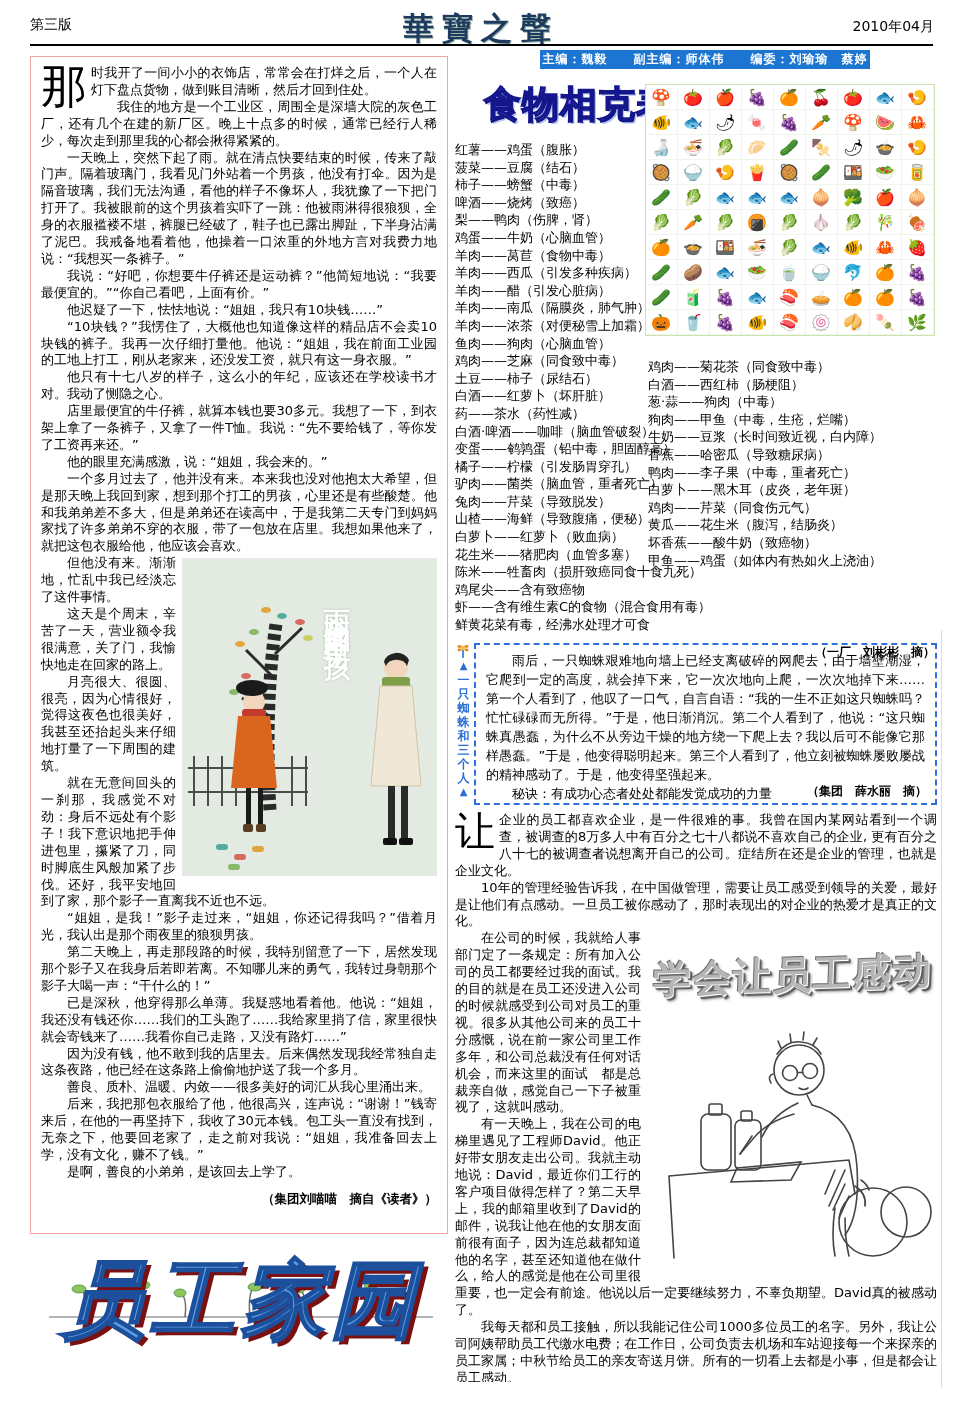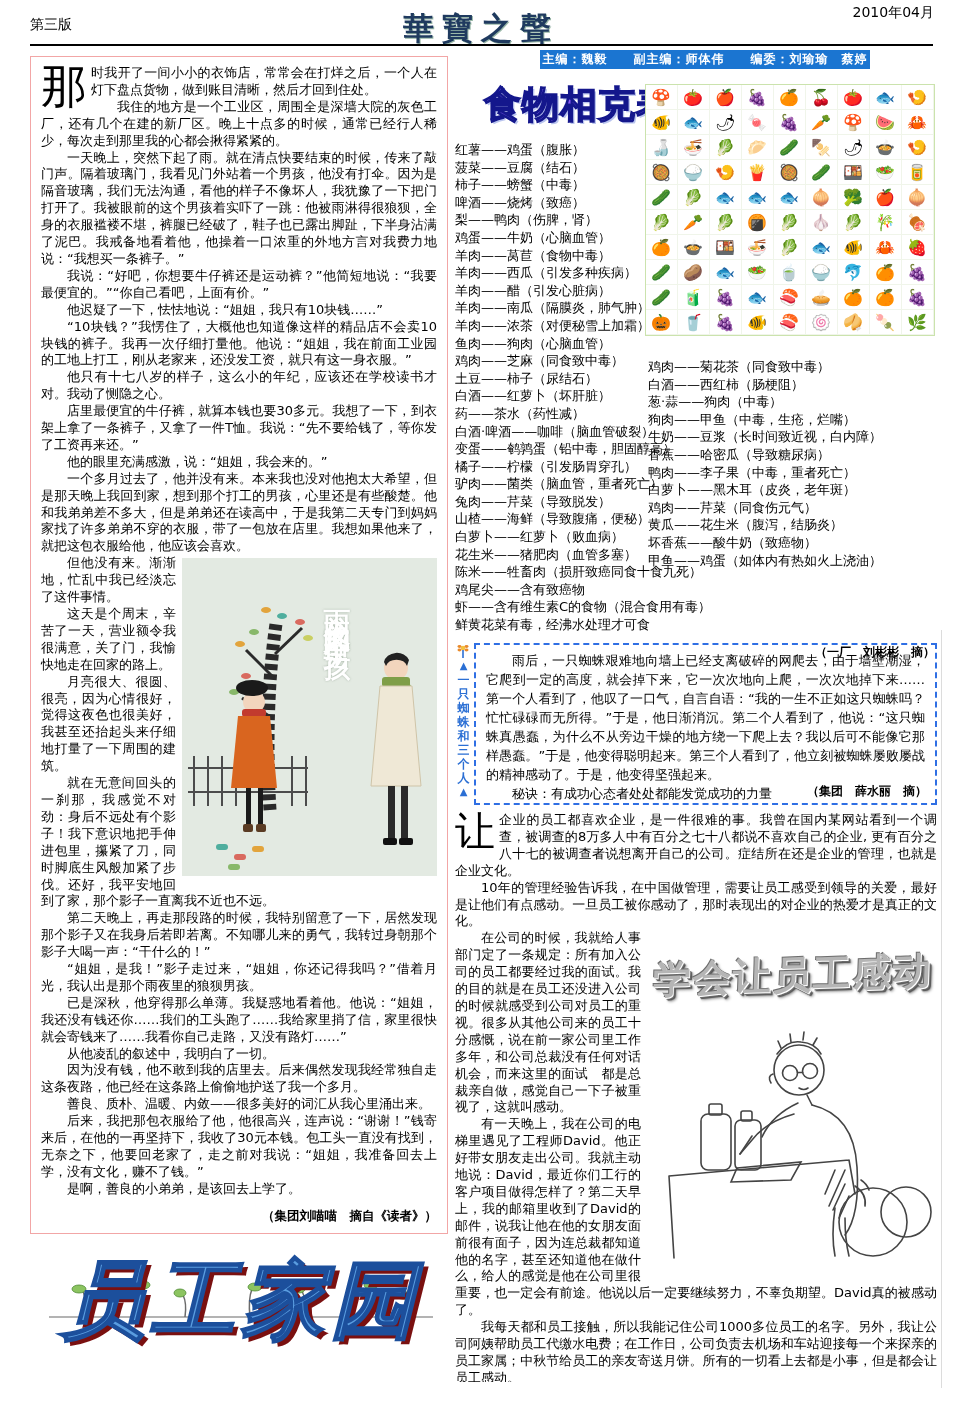--- a/index.html
+++ b/index.html
@@ -8,21 +8,21 @@
     position:relative; width:962px; height:1401px; background:#fff;
     font-family:"DejaVu Sans","Liberation Sans",sans-serif; color:#000; overflow:hidden;padding-left:20px;
   }
   .abs { position:absolute; }
 
   
   .edition { left:30px; top:16px; font-size:14px; }
   .masthead { left:0; right:0; top:8px; text-align:center; font-size:31px; font-weight:bold;
     font-family:"DejaVu Serif","Liberation Serif",serif; color:#1f3a5f; letter-spacing:8px;
     text-shadow:1px 1px 0 #9ab8a8; }
-  .pagedate { right:28px; top:4px; font-size:14px; }
+  .pagedate { right:28px; top:18px; font-size:14px; }
   .header-rule { left:30px; top:44px; width:903px; height:2px; background:#000; }
 
   
   .left-box { left:30px; top:56px; width:418px; height:1178px; border:1px solid #f2a6a6;
     padding:8px 10px; overflow:hidden; }
   .art { font-size:13px; line-height:16.9px; text-align:justify; }
   .para { margin:0; text-indent:2em; }
   .dropcap { float:left; font-family:"DejaVu Serif","Liberation Serif",serif;
     font-size:46px; line-height:42px; margin:0 4px 0 0; }
   .dropcap.small { font-size:40px; line-height:38px; }
@@ -166,24 +166,23 @@
           </g>
         </svg>
         <div class="illu-title">雨夜的那个男孩</div>
       </div>
       <div>
 
       <p class="para">但他没有来。渐渐地，忙乱中我已经淡忘了这件事情。</p>
           <p class="para">这天是个周末，辛苦了一天，营业额令我很满意，关了门，我愉快地走在回家的路上。</p>
           <p class="para">月亮很大、很圆、很亮，因为心情很好，觉得这夜色也很美好，我甚至还抬起头来仔细地打量了一下周围的建筑。</p>
           <p class="para">就在无意间回头的一刹那，我感觉不对劲：身后不远处有个影子！我下意识地把手伸进包里，攥紧了刀，同时脚底生风般加紧了步伐。还好，我平安地回到了家，那个影子一直离我不近也不远。</p>
+          <p class="para">“姐姐，是我！”影子走过来，“姐姐，你还记得我吗？”借着月光，我认出是那个雨夜里的狼狈男孩。</p>
           <p class="para">第二天晚上，再走那段路的时候，我特别留意了一下，居然发现那个影子又在我身后若即若离。不知哪儿来的勇气，我转过身朝那个影子大喝一声：“干什么的！”</p>
-          <p class="para">“姐姐，是我！”影子走过来，“姐姐，你还记得我吗？”借着月光，我认出是那个雨夜里的狼狈男孩。</p>
           <p class="para">已是深秋，他穿得那么单薄。我疑惑地看着他。他说：“姐姐，我还没有钱还你……我们的工头跑了……我给家里捎了信，家里很快就会寄钱来了……我看你自己走路，又没有路灯……”</p>
-          <p class="para">从他凌乱的叙述中，我明白了一切。</p>
           <p class="para">因为没有钱，他不敢到我的店里去。后来偶然发现我经常独自走这条夜路，他已经在这条路上偷偷地护送了我一个多月。</p>
           <p class="para">善良、质朴、温暖、内敛——很多美好的词汇从我心里涌出来。</p>
           <p class="para">后来，我把那包衣服给了他，他很高兴，连声说：“谢谢！”钱寄来后，在他的一再坚持下，我收了30元本钱。包工头一直没有找到，无奈之下，他要回老家了，走之前对我说：“姐姐，我准备回去上学，没有文化，赚不了钱。”</p>
           <p class="para">是啊，善良的小弟弟，是该回去上学了。</p>
         </div>
     </div>
     <div class="attr">（集团刘喵喵　摘自《读者》）</div>
   </div>
 
   <div class="abs banner">

